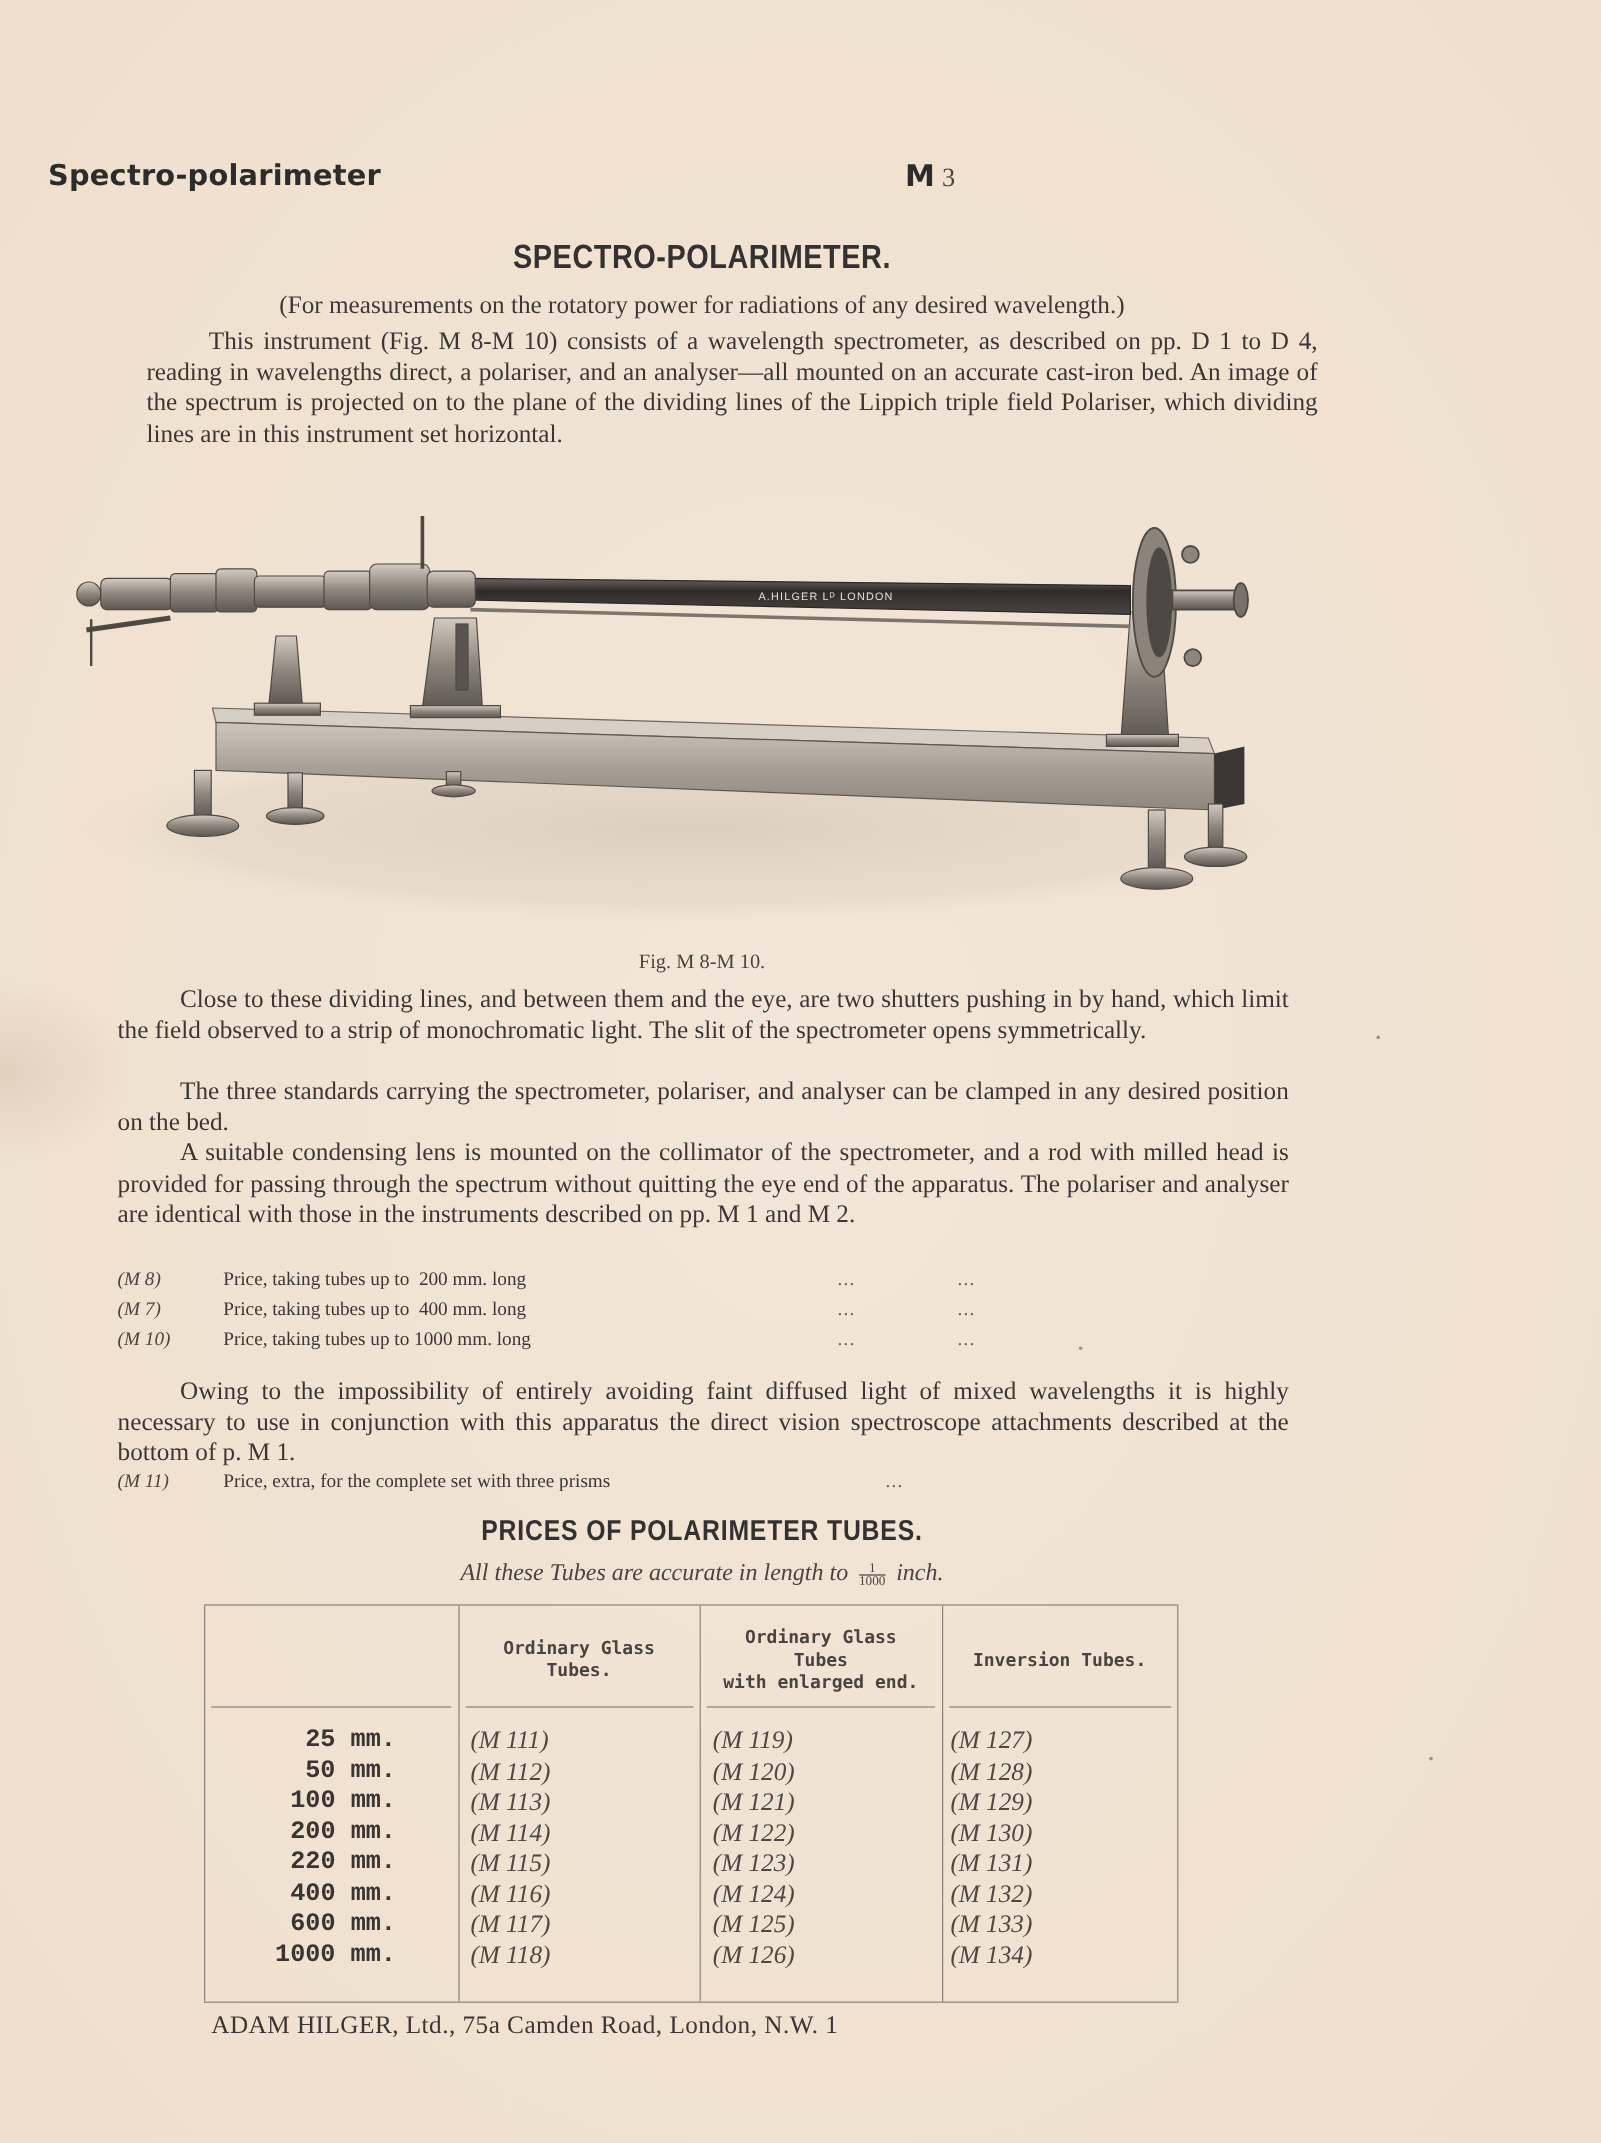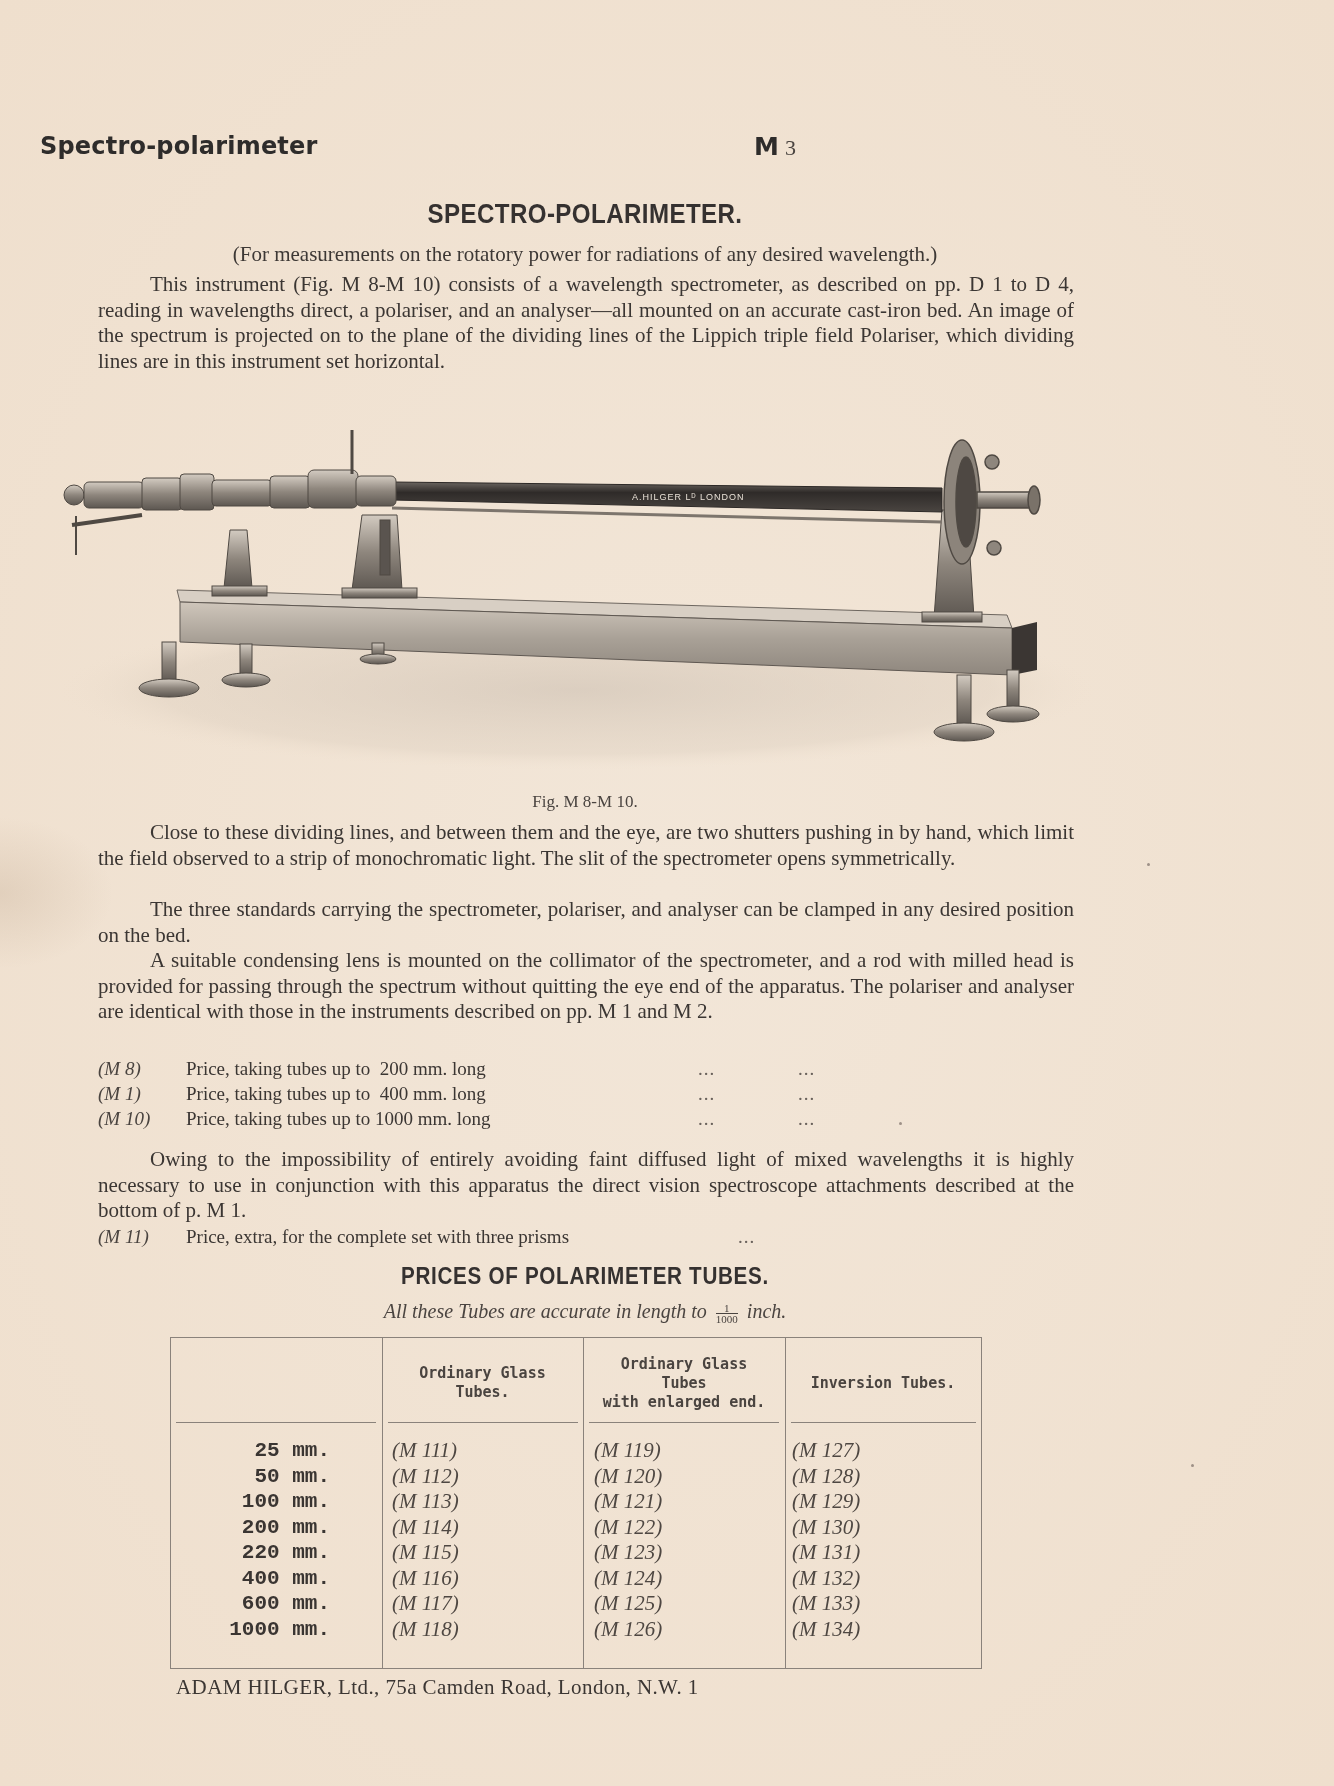--- a/index.html
+++ b/index.html
@@ -33,35 +33,35 @@
   }
   .subtitle {
     position: absolute; top: 242px; left: 0; width: 1170px; text-align: center;
     font-size: 21px; color: #3d3835;
   }
   .para {
     position: absolute; left: 98px; width: 976px;
     font-size: 21px; line-height: 25.5px; color: #3b3633;
     text-align: justify; text-indent: 52px;
   }
-  .p1 { top: 272px; }
+  .p1 { top: 272px; margin-left: 24px; }
   .p2 { top: 820px; }
   .p3 { top: 897px; }
   .p4 { top: 948px; }
   .p5 { top: 1147px; }
 
   .figure { position: absolute; left: 62px; top: 430px; width: 1030px; height: 340px; }
   .figure svg { width: 100%; height: 100%; }
   .caption {
     position: absolute; top: 792px; left: 0; width: 1170px; text-align: center;
     font-size: 17px; color: #4a4440;
   }
 
   .price-list { position: absolute; left: 98px; top: 1058px; width: 760px; }
-  .price-row { height: 25px; font-size: 19px; color: #3b3633; white-space: nowrap; position: relative; }
+  .price-row { height: 25px; font-size: 16px; color: #3b3633; white-space: nowrap; position: relative; }
   .price-row .code { display: inline-block; width: 88px; font-style: italic; color: #4a4440; }
   .price-row .desc { display: inline-block; }
   .price-row .dots { position: absolute; left: 600px; color: #6a625c; letter-spacing: 1px; }
   .price-row .dots2 { position: absolute; left: 700px; color: #6a625c; letter-spacing: 1px; }
   .price-row.single .dots { left: 640px; }
   .price-extra { position: absolute; left: 98px; top: 1226px; }
 
   .tubes-title {
     position: absolute; top: 1262px; left: 0; width: 1170px; text-align: center;
     font-family: "Liberation Sans", sans-serif; font-weight: bold; font-size: 24px;
@@ -205,21 +205,21 @@
 
   <div class="para p2">Close to these dividing lines, and between them and the eye, are two shutters pushing in by hand, which limit the field observed to a strip of monochromatic light. The slit of the spectrometer opens symmetrically.</div>
   <div class="para p3">The three standards carrying the spectrometer, polariser, and analyser can be clamped in any desired position on the bed.</div>
   <div class="para p4">A suitable condensing lens is mounted on the collimator of the spectrometer, and a rod with milled head is provided for passing through the spectrum without quitting the eye end of the apparatus. The polariser and analyser are identical with those in the instruments described on pp. M 1 and M 2.</div>
 
   <div class="price-list">
     <div class="price-row">
       <span class="code">(M 8)</span><span class="desc" style="white-space:pre">Price, taking tubes up to  200 mm. long</span><span class="dots">...</span><span class="dots2">...</span>
     </div>
     <div class="price-row">
-      <span class="code">(M 1)</span><span class="desc" style="white-space:pre">Price, taking tubes up to  400 mm. long</span><span class="dots">...</span><span class="dots2">...</span>
+      <span class="code">(M 7)</span><span class="desc" style="white-space:pre">Price, taking tubes up to  400 mm. long</span><span class="dots">...</span><span class="dots2">...</span>
     </div>
     <div class="price-row">
       <span class="code">(M 10)</span><span class="desc" style="white-space:pre">Price, taking tubes up to 1000 mm. long</span><span class="dots">...</span><span class="dots2">...</span>
     </div>
   </div>
 
   <div class="para p5">Owing to the impossibility of entirely avoiding faint diffused light of mixed wavelengths it is highly necessary to use in conjunction with this apparatus the direct vision spectroscope attachments described at the bottom of p. M 1.</div>
 
   <div class="price-list price-extra">
     <div class="price-row single">

